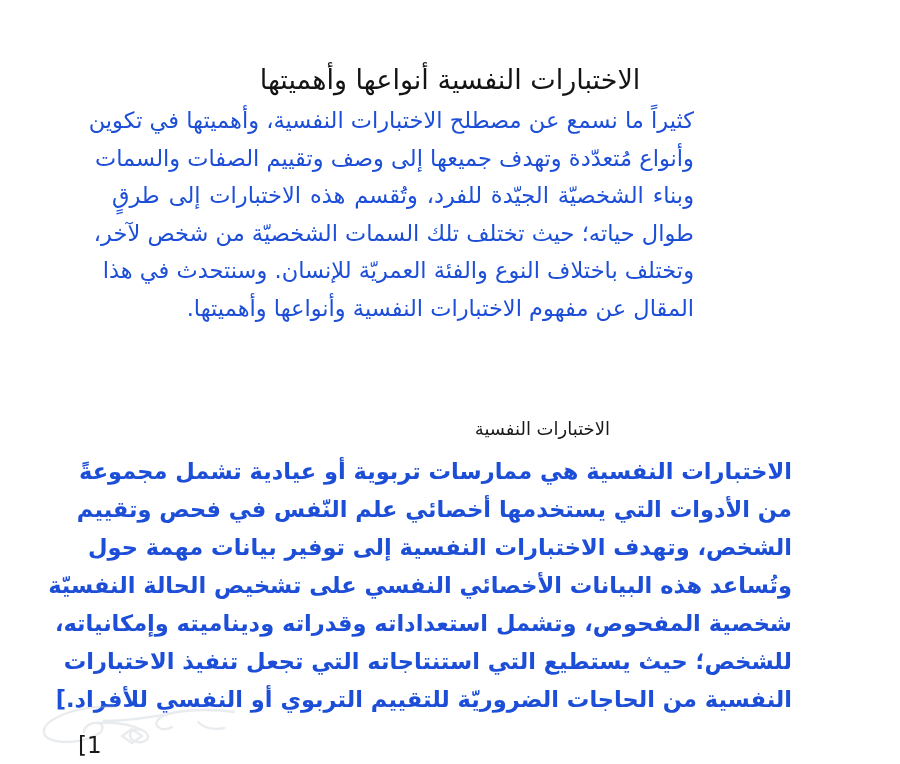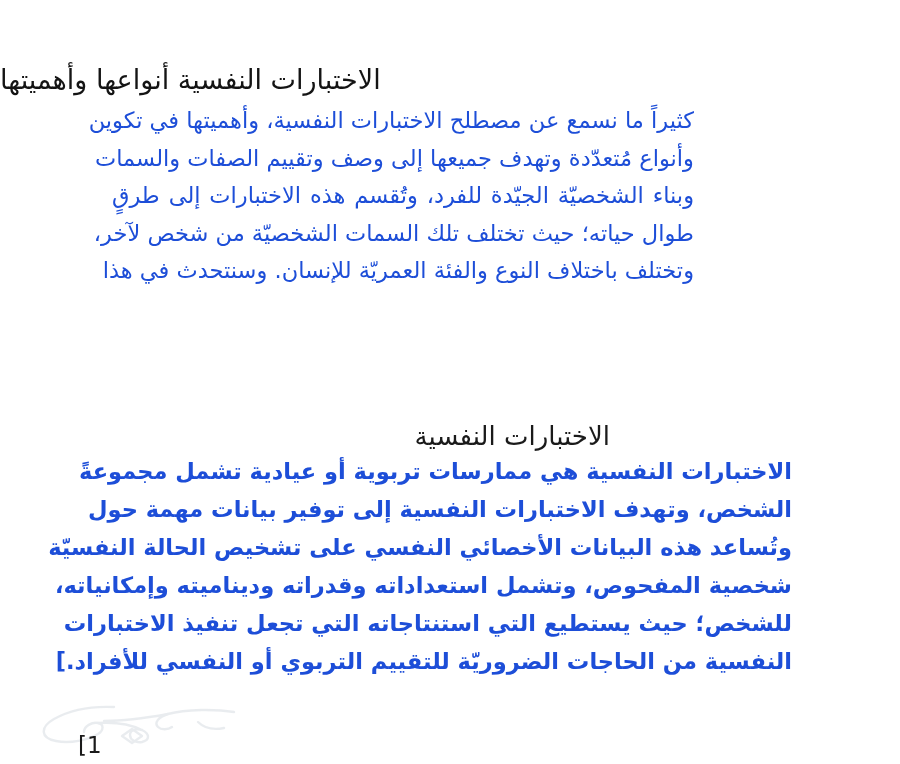--- a/index.html
+++ b/index.html
@@ -25,21 +25,21 @@
     box-sizing: border-box;
     padding: 0;
   }
 
   
   .doc-title {
     position: absolute;
     top: 44px;
     right: 0;
     left: 0;
-    text-align: left;
+    text-align: center;
     font-size: 27px;
     line-height: 1.3;
     font-weight: 400;
     color: #141414;
     letter-spacing: 0px;
     white-space: nowrap;
   }
 
   
   .text-block {
@@ -55,21 +55,21 @@
   #para-intro {
     top: 102px;
     right: 206px;
     width: 582px;
   }
 
   .section-heading {
     position: absolute;
     top: 398px;
     right: 290px;
-    font-size: 26px;
+    font-size: 18px;
     line-height: 32px;
     color: #1a1a1a;
     font-weight: 400;
     white-space: nowrap;
   }
 
   #para-definition {
     top: 452px;
     right: 108px;
     width: 680px;
@@ -125,26 +125,28 @@
   <div class="paper-tone"></div>
 
   <h1 class="doc-title">الاختبارات النفسية أنواعها وأهميتها</h1>
 
   <div class="text-block" id="para-intro">
     <span class="para-line">كثيراً ما نسمع عن مصطلح الاختبارات النفسية، وأهميتها في تكوين</span>
     <span class="para-line">وأنواع مُتعدّدة وتهدف جميعها إلى وصف وتقييم الصفات والسمات</span>
     <span class="para-line">وبناء الشخصيّة الجيّدة للفرد، وتُقسم هذه الاختبارات إلى طرقٍ</span>
     <span class="para-line">طوال حياته؛ حيث تختلف تلك السمات الشخصيّة من شخص لآخر،</span>
     <span class="para-line">وتختلف باختلاف النوع والفئة العمريّة للإنسان. وسنتحدث في هذا</span>
+    <span class="para-line last">المقال عن مفهوم الاختبارات النفسية وأنواعها وأهميتها.</span>
   </div>
 
   <h2 class="section-heading">الاختبارات النفسية</h2>
 
   <div class="text-block" id="para-definition">
     <span class="para-line">الاختبارات النفسية هي ممارسات تربوية أو عيادية تشمل مجموعةً</span>
+    <span class="para-line">من الأدوات التي يستخدمها أخصائي علم النّفس في فحص وتقييم</span>
     <span class="para-line">الشخص، وتهدف الاختبارات النفسية إلى توفير بيانات مهمة حول</span>
     <span class="para-line">وتُساعد هذه البيانات الأخصائي النفسي على تشخيص الحالة النفسيّة</span>
     <span class="para-line">شخصية المفحوص، وتشمل استعداداته وقدراته وديناميته وإمكانياته،</span>
     <span class="para-line">للشخص؛ حيث يستطيع التي استنتاجاته التي تجعل تنفيذ الاختبارات</span>
     <span class="para-line last">النفسية من الحاجات الضروريّة للتقييم التربوي أو النفسي للأفراد.]</span>
   </div>
 
   <div class="watermark">
     <svg viewBox="0 0 230 62" width="230" height="62" aria-hidden="true">
       <g fill="none" stroke="#b9c2cc" stroke-width="2.4" stroke-linecap="round" stroke-linejoin="round">

